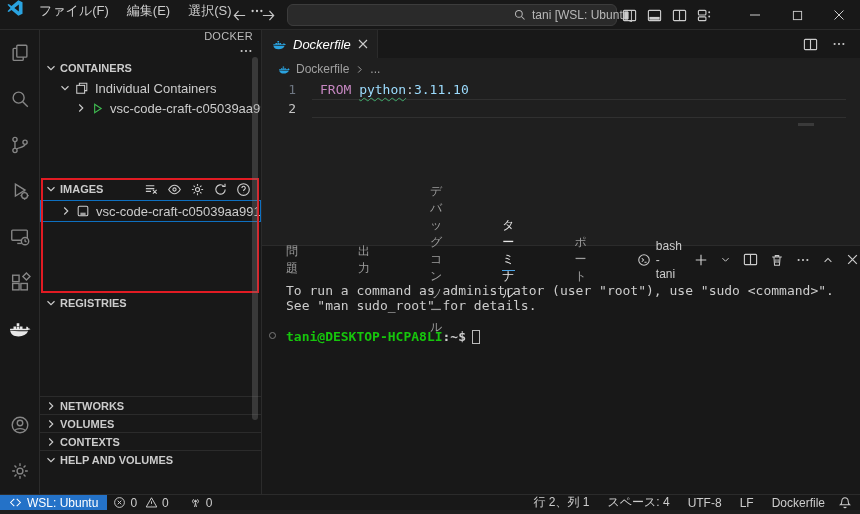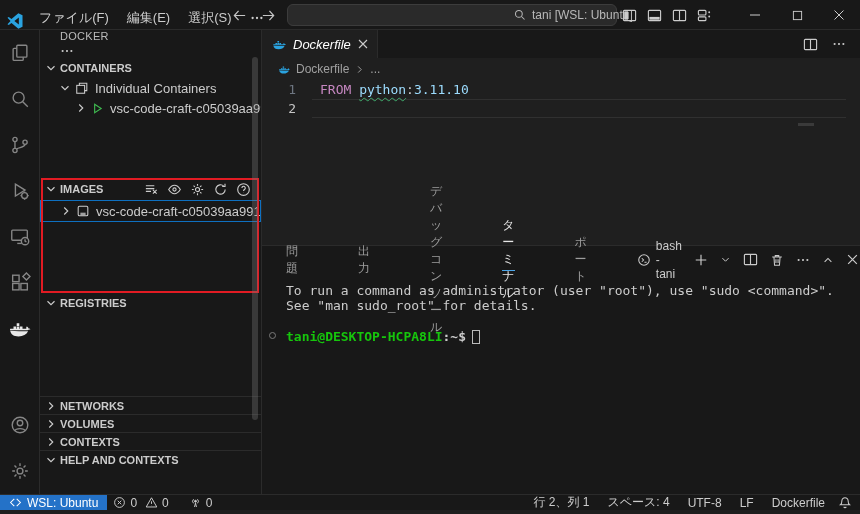--- a/index.html
+++ b/index.html
@@ -7,42 +7,42 @@
   body {
     background:#1f1f1f; color:#cccccc;
     font-family:"Liberation Sans", sans-serif; font-size:13px;
     position:relative;
   }
   .icon { display:inline-flex; align-items:center; justify-content:center; flex:none; }
   svg { display:block; }
 
   
   .titlebar { position:absolute; left:0; top:0; width:860px; height:30px;
-    background:#181818; border-bottom:1px solid #2b2b2b; display:flex; align-items:flex-end; }
+    background:#181818; border-bottom:1px solid #2b2b2b; display:flex; align-items:flex-start; }
   .titlebar .logo { width:30px; display:flex; justify-content:center; }
   .menu-item { padding:0 9px; height:22px; line-height:22px; color:#cccccc; font-size:13px; border-radius:5px; }
   .nav-arrows { position:absolute; left:232px; top:0; height:30px; display:flex; align-items:center; gap:14px; color:#c5c5c5; }
   .cmd-center { position:absolute; left:287px; top:4px; width:330px; height:22px;
     background:#2a2a2a; border:1px solid #3c3c3c; border-radius:6px; color:#b8b8b8; font-size:12px; }
   .cmd-center-inner { position:absolute; left:226px; top:0; height:20px; display:flex; align-items:center; gap:6px; white-space:nowrap; }
   .tb-right { position:absolute; right:0; top:0; height:30px; display:flex; align-items:center; }
   .layout-btns { display:flex; align-items:center; gap:10px; margin-right:22px; color:#cccccc; }
   .win-btn { width:42px; height:30px; display:flex; align-items:center; justify-content:center; color:#cccccc; }
 
   
   .activitybar { position:absolute; left:0; top:30px; width:40px; height:464px;
     background:#181818; border-right:1px solid #2b2b2b; display:flex; flex-direction:column; }
   .ab-item { width:40px; height:46px; display:flex; align-items:center; justify-content:center; color:#868686; }
   .ab-item.active { color:#e7e7e7; }
   .ab-bottom { margin-top:auto; }
 
   
   .sidebar { position:absolute; left:40px; top:30px; width:222px; height:464px;
     background:#181818; border-right:1px solid #2b2b2b; overflow:hidden; }
-  .sb-title { height:28px; display:flex; align-items:flex-start; padding:0 8px 0 20px;flex-direction:column; }
+  .sb-title { height:28px; display:flex; align-items:flex-end; padding:0 8px 0 20px;flex-direction:column; }
   .sb-title .t { font-size:11px; color:#bbbbbb; letter-spacing:.3px; flex:1; }
   .sec-head { display:flex; align-items:center; padding-left:4px; font-size:11px; font-weight:bold; color:#cccccc; }
   .sec-head .lbl { margin-left:2px; white-space:nowrap; }
   .sec-head .spacer { flex:1; }
   .sec-tools { display:flex; align-items:center; gap:8px; margin-right:10px; color:#cccccc; }
   .tree-row { display:flex; align-items:center; font-size:13px; color:#cccccc; white-space:nowrap; overflow:hidden; }
   .tree-row .lbl { margin-left:6px; overflow:hidden; text-overflow:clip; }
   .ind-1 { padding-left:18px; } .ind-2 { padding-left:34px; }
   .h20 { height:20px; } .h22 { height:22px; } .h18 { height:18px; }
   .red-box { position:absolute; left:1px; top:148px; width:218px; height:115px;
@@ -396,21 +396,21 @@
         </svg>
     </span>
     <span class="lbl">CONTEXTS</span>
   </div>
   <div class="sec-head h18" style="border-top:1px solid #2b2b2b">
     <span class="icon">
       <svg width="14" height="14" viewBox="0 0 16 16" fill="none" stroke="#cccccc" stroke-width="1.3">
           <path d="m4 6 4 4 4-4"></path>
         </svg>
     </span>
-    <span class="lbl">HELP AND CONTEXTS</span>
+    <span class="lbl">HELP AND VOLUMES</span>
   </div>
   <div class="partial-row">
     <div class="tree-row h20 ind-1">
       <span class="icon">
         <svg width="13" height="13" viewBox="0 0 16 16" fill="none" stroke="#cccccc" stroke-width="1.2">
             <rect x="2.5" y="2.5" width="11" height="11" rx="1"></rect>
             <path d="M8 2.5v11"></path>
           </svg>
       </span>
       <span class="lbl">Read Extension Documentation</span>

